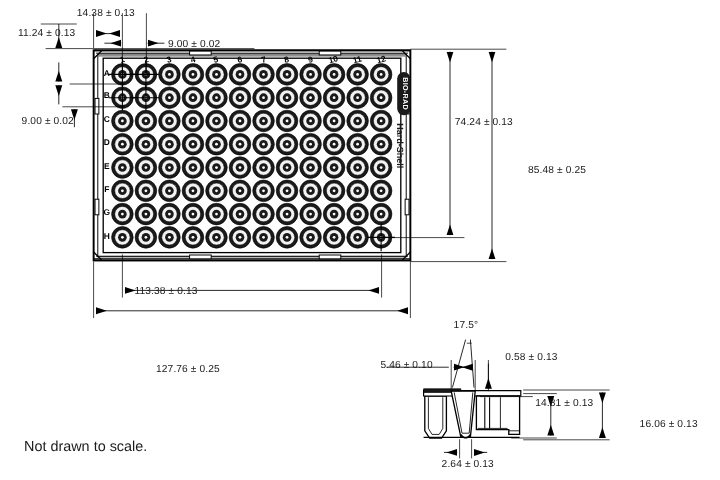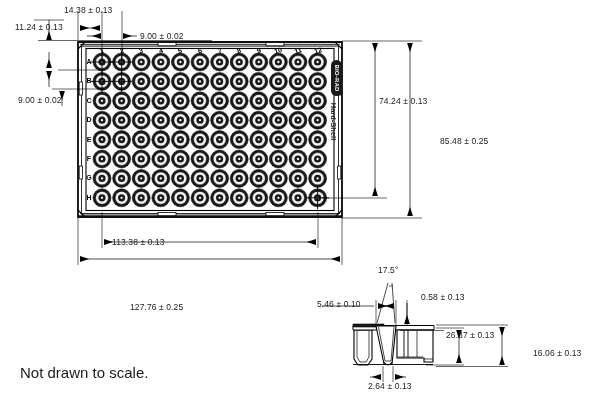--- a/index.html
+++ b/index.html
@@ -26,21 +26,21 @@
     font-family: "Liberation Sans", sans-serif;
     font-size: 8.5px;
     line-height: 10px;
     color: #1a1a1a;
     white-space: nowrap;
     letter-spacing: 0.1px;
   }
   .note-line {
     position: absolute;
     font-family: "Liberation Sans", sans-serif;
-    font-size: 15px;
+    font-size: 12px;
     line-height: 13px;
     color: #1a1a1a;
     white-space: nowrap;
   }
   .svg-layer {
     position: absolute;
     left: 0; top: 0;
   }
   .row-label, .col-label {
     position: absolute;
@@ -621,21 +621,21 @@
   <div class="dim-label" style="left:100px; top:237px;">113.38 ± 0.13</div>
 
   <div class="dim-label" style="left:118px; top:254px;margin-top:48px;">127.76 ± 0.25</div>
 
   <div class="dim-label" style="left:366px; top:265px;">17.5°</div>
 
   <div class="dim-label" style="left:305px; top:299px;">5.46 ± 0.10</div>
 
   <div class="dim-label" style="left:409px; top:292px;">0.58 ± 0.13</div>
 
-  <div class="dim-label" style="left:434px; top:330px;">26.87 ± 0.13</div>
+  <div class="dim-label" style="left:434px; top:330px;">14.81 ± 0.13</div>
 
   <div class="dim-label" style="left:505px; top:348px;margin-left:16px;">16.06 ± 0.13</div>
 
   <div class="dim-label" style="left:356px; top:381px;text-align:center;">2.64 ± 0.13</div>
 
   <div style="position:absolute; left:300px; top:66px; width:36px; height:24px;
               transform: rotate(90deg); transform-origin: center center;">
     <div style="width:36px; height:11px; border-radius:6px; background:#1a1a1a;
                 color:#fff; font-family:'Liberation Sans',sans-serif;
                 font-size:6px; font-weight:bold; text-align:center;

